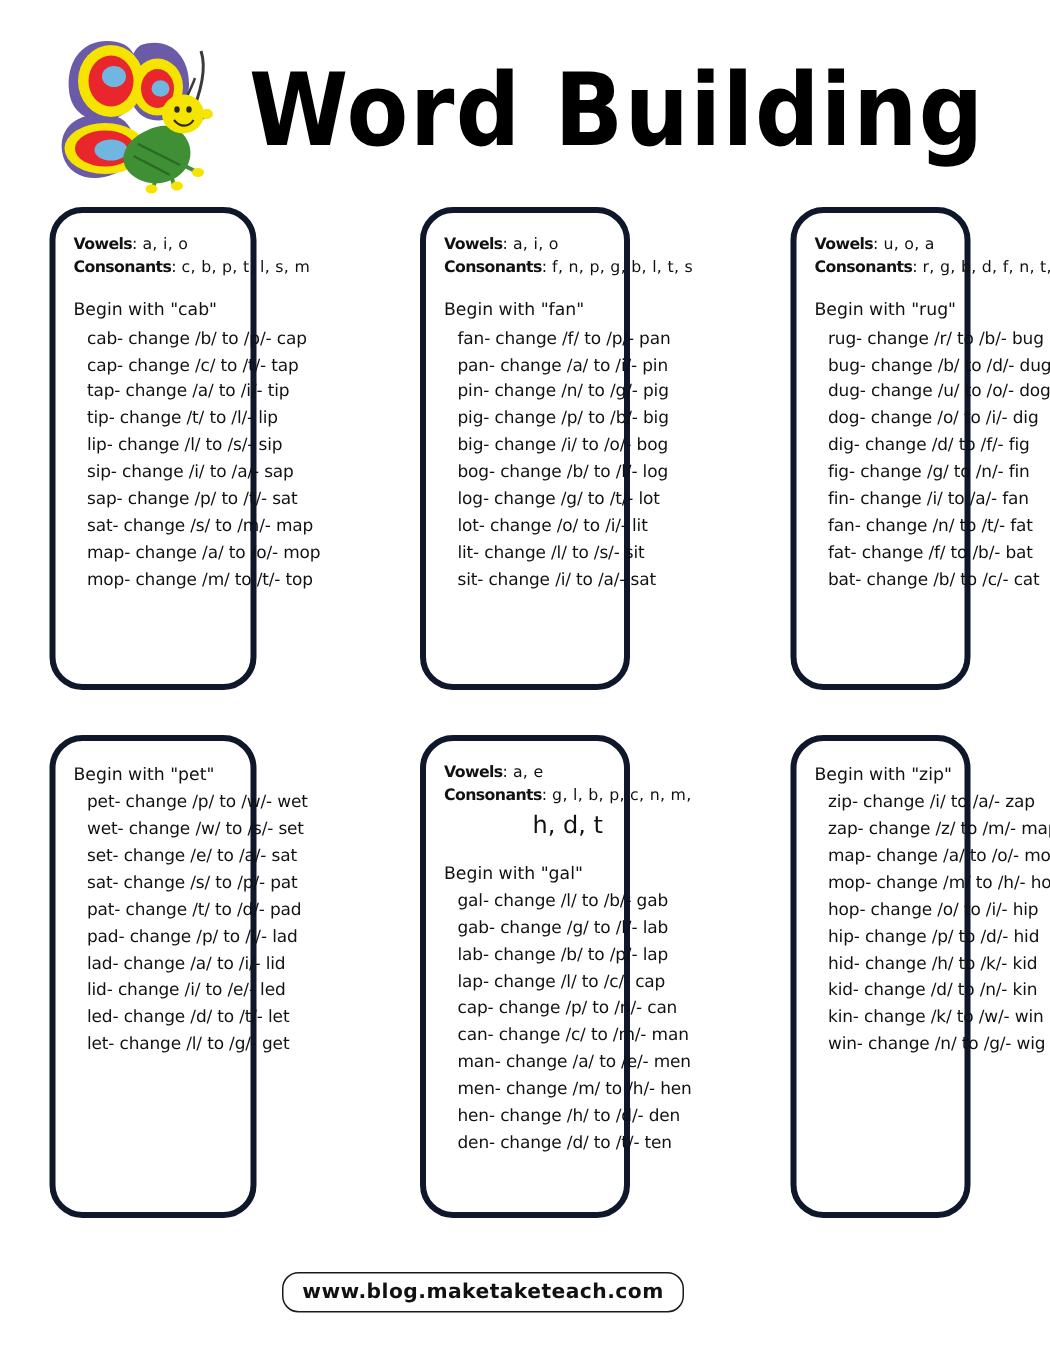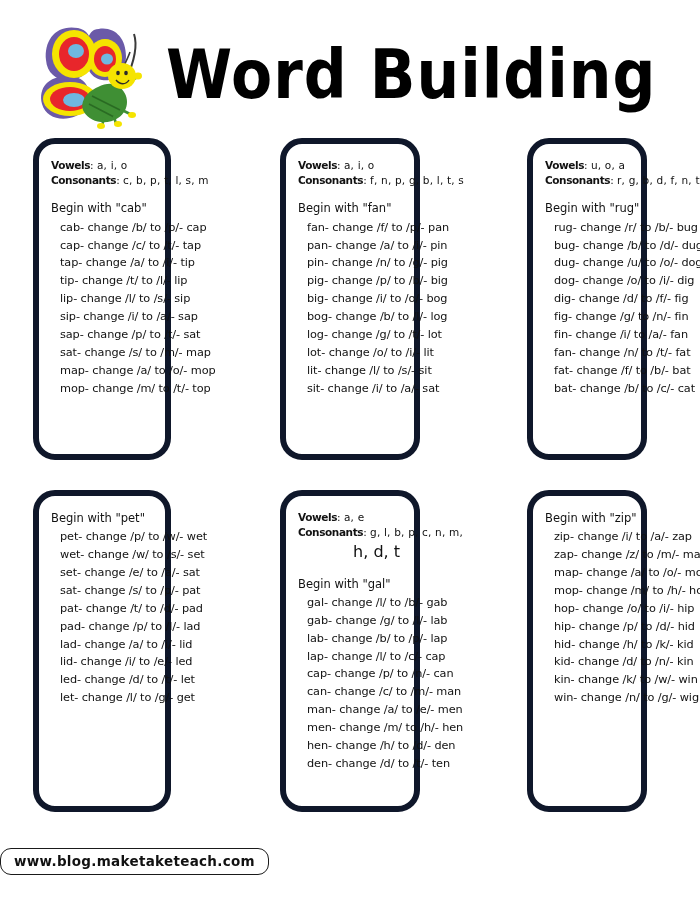--- a/index.html
+++ b/index.html
@@ -54,21 +54,21 @@
     grid-template-columns: 138px 138px 142px;
     column-gap: 22px;
     row-gap: 30px;
     justify-content: space-between;
   }
   .grid .card:nth-child(3n+1) { width: 138px; }
   .grid .card:nth-child(3n+2) { width: 140px; }
   .grid .card:nth-child(3n+3) { width: 120px; }
 
   .card {
-    border: 6px solid #0f172a;
+    border: 4px solid #0f172a;
     border-radius: 22px;
     background: #ffffff;
     padding: 14px 8px 14px 10px;
     box-sizing: border-box;
     min-height: 322px;
     font-family: "DejaVu Sans", sans-serif;
   }
 
   .meta {
     margin: 0 0 12px 2px;
@@ -115,21 +115,21 @@
     margin-left: 11px;
   }
 
   
   .footer {
     position: absolute;
     left: 0;
     top: 848px;
     width: 700px;
     display: flex;
-    justify-content: flex-start;
+    justify-content: center;
     padding-right: 56px;
     box-sizing: border-box;
   }
   .url-badge {
     border: 1.5px solid #1a1a1a;
     border-radius: 11px;
     padding: 4px 13px 5px 13px;
     font-family: "DejaVu Sans", sans-serif;
     font-weight: bold;
     font-size: 13.5px;

